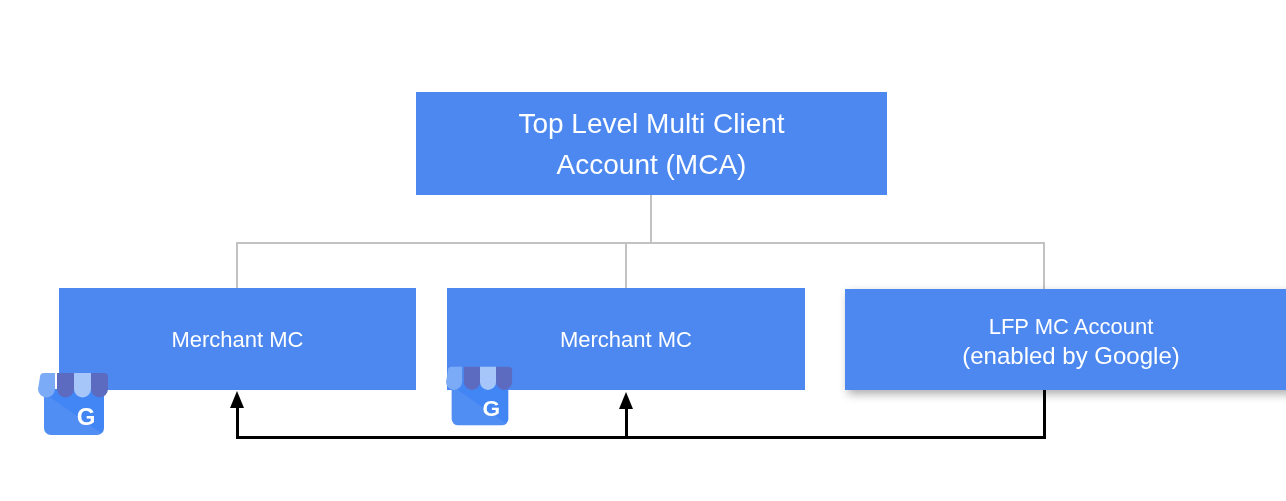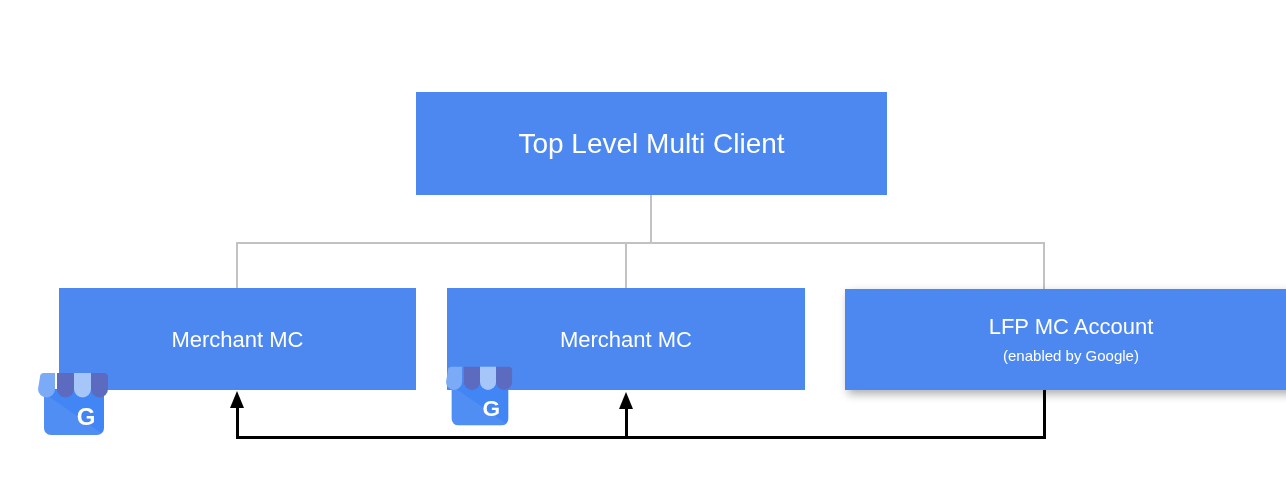--- a/index.html
+++ b/index.html
@@ -29,21 +29,21 @@
     left: 416px; top: 92px; width: 471px; height: 103px;
     font-size: 28px; line-height: 41px;
   }
   .child-box {
     font-size: 22px; line-height: 31px;
   }
   .box1 { left: 59px;  top: 288px; width: 357px; height: 102px; }
   .box2 { left: 447px; top: 288px; width: 358px; height: 102px; }
   .box3 { left: 845px; top: 289px; width: 452px; height: 101px;
           box-shadow: 3px 4px 9px rgba(0,0,0,0.33); }
-  .box3 .l2 { font-size: 15px; line-height: 27px; }
+  .box3 .l2 { font-size: 24px; line-height: 27px; }
 
   
   .tree {
     position: absolute;
     background: #c2c2c2;
   }
   .tree.v { width: 2px; }
   .tree.h { height: 2px; }
 
   
@@ -65,20 +65,21 @@
     position: absolute;
   }
 </style>
 </head>
 <body>
 
 <div class="canvas">
 
   <div class="box root-box">
     <span class="l1">Top Level Multi Client</span>
+    <span class="l2">Account (MCA)</span>
   </div>
 
   <div class="tree v" style="left:650px; top:195px; height:47px;"></div>
   <div class="tree h" style="left:236px; top:242px; width:809px;"></div>
   <div class="tree v" style="left:236px; top:242px; height:46px;"></div>
   <div class="tree v" style="left:625px; top:242px; height:46px;"></div>
   <div class="tree v" style="left:1043px; top:242px; height:47px;"></div>
 
   <div class="box child-box box1">
     <span class="l1">Merchant MC</span>

